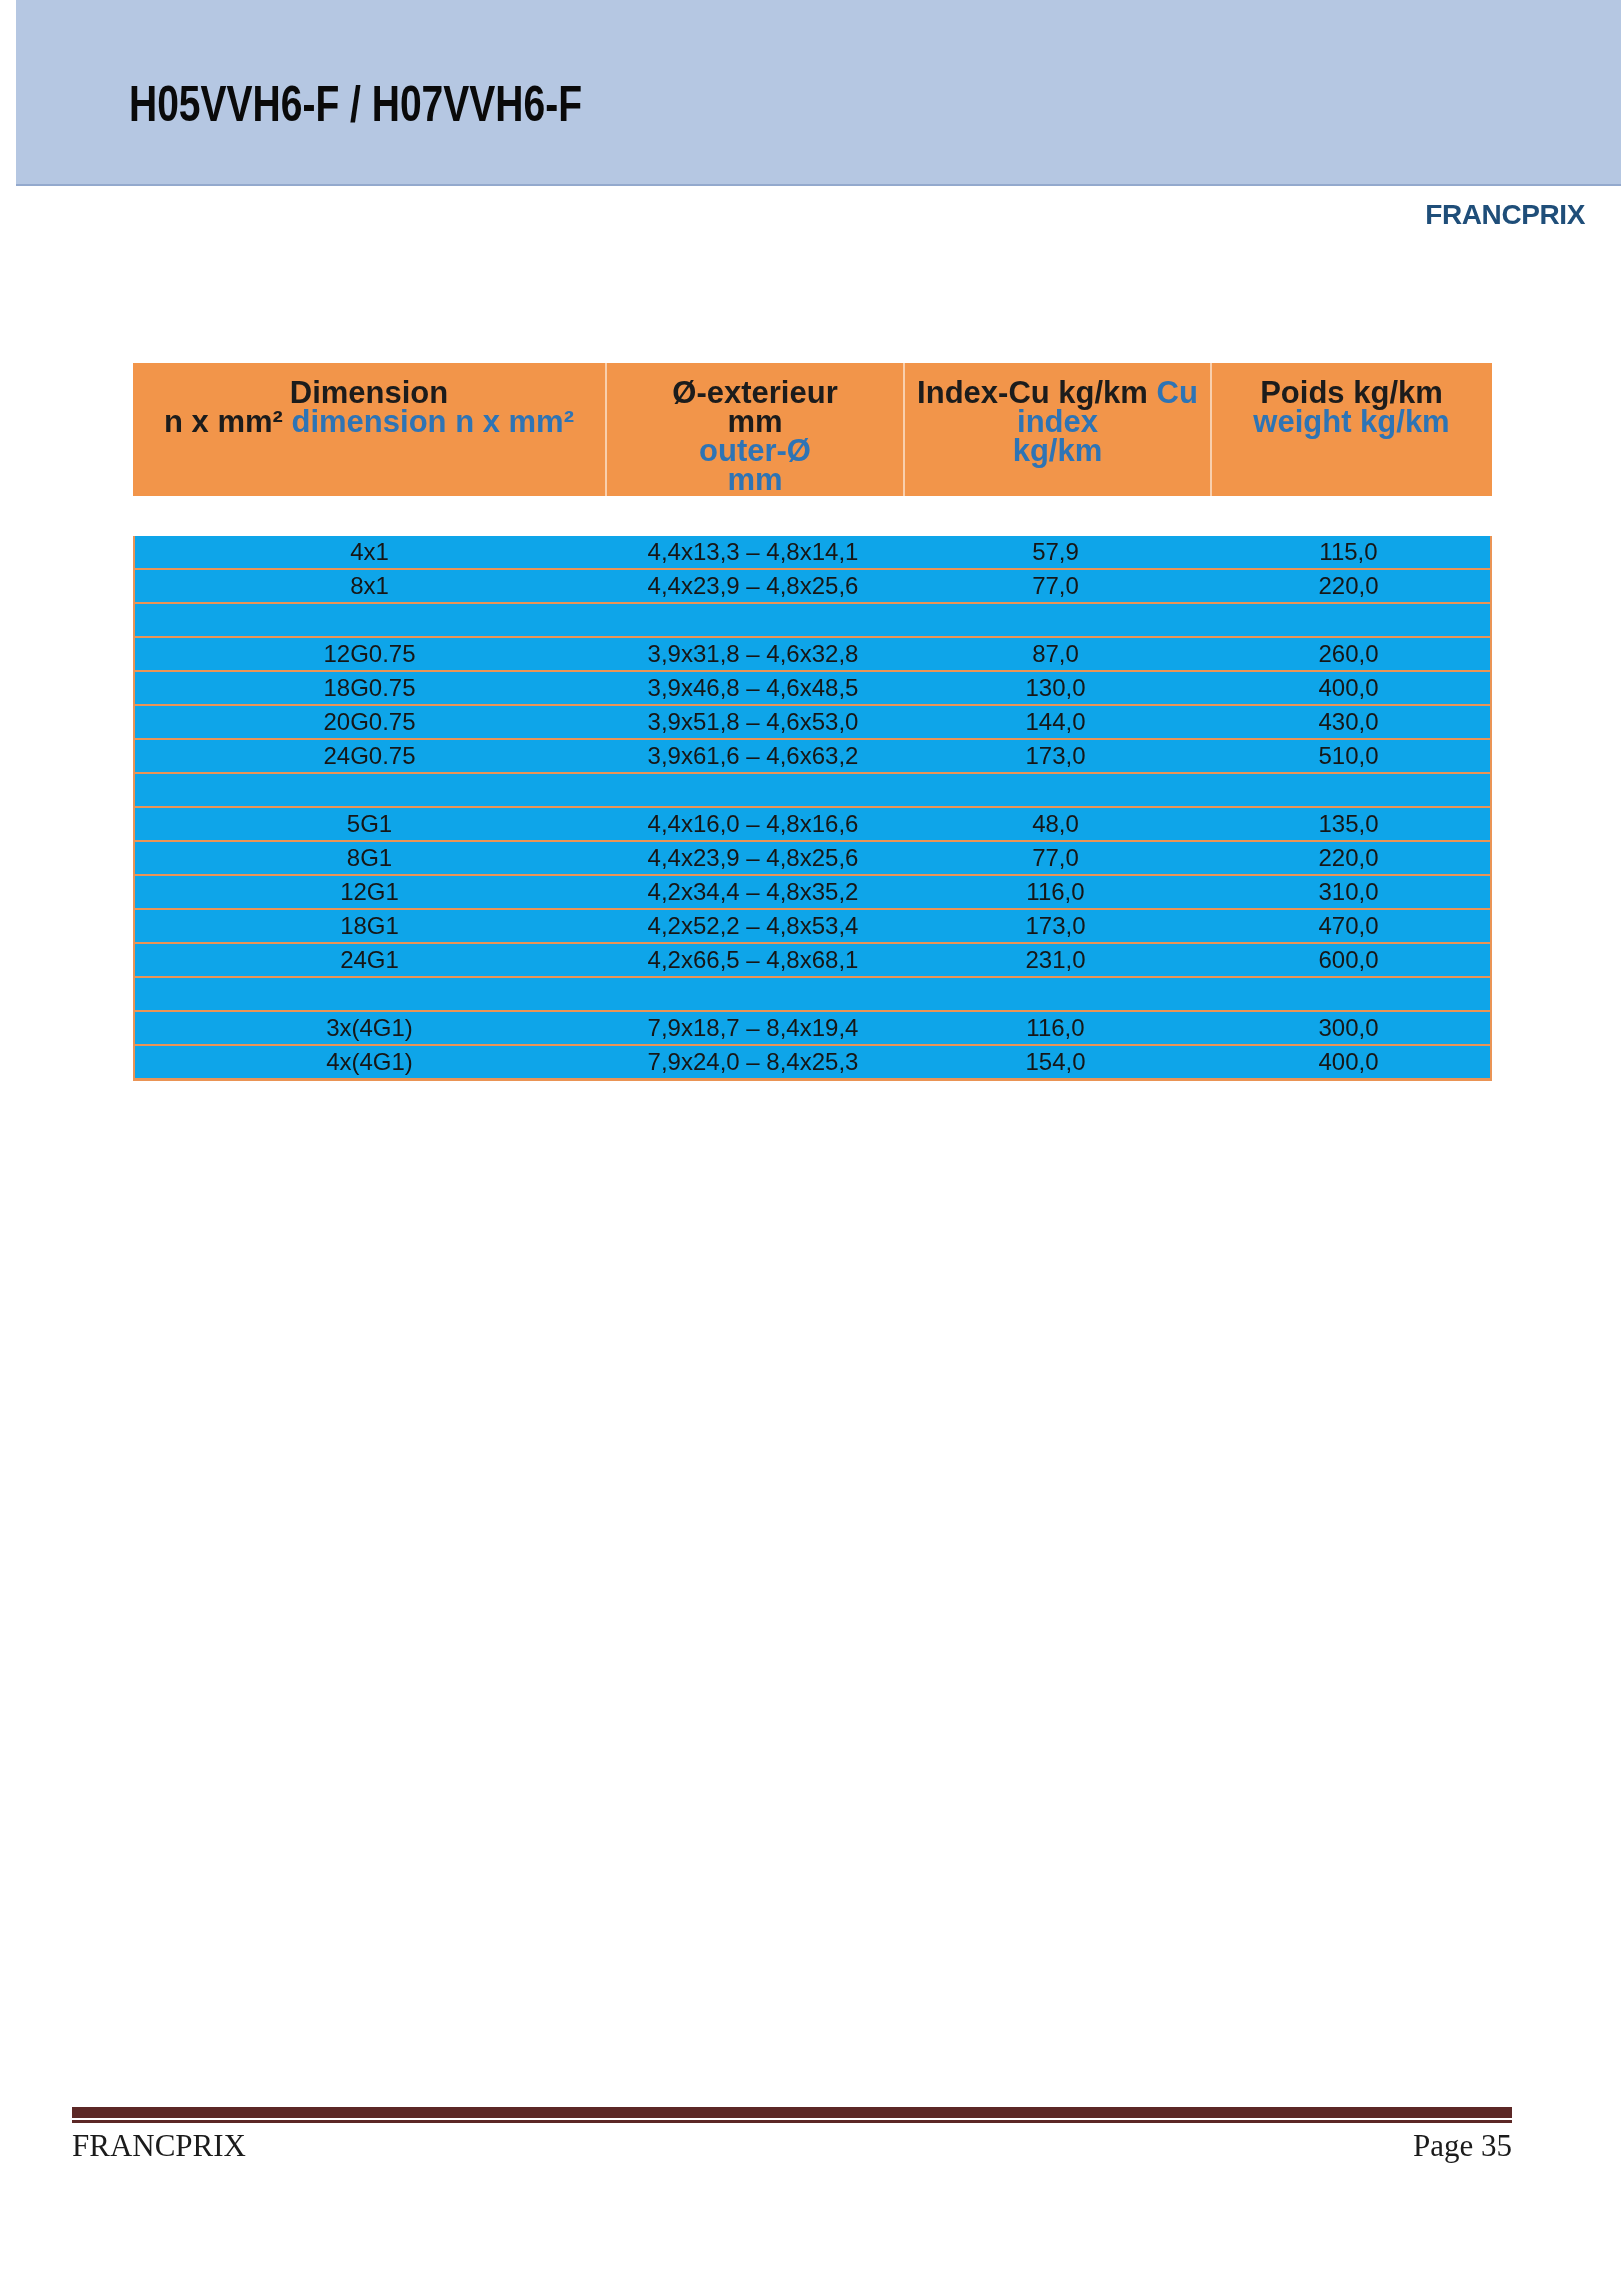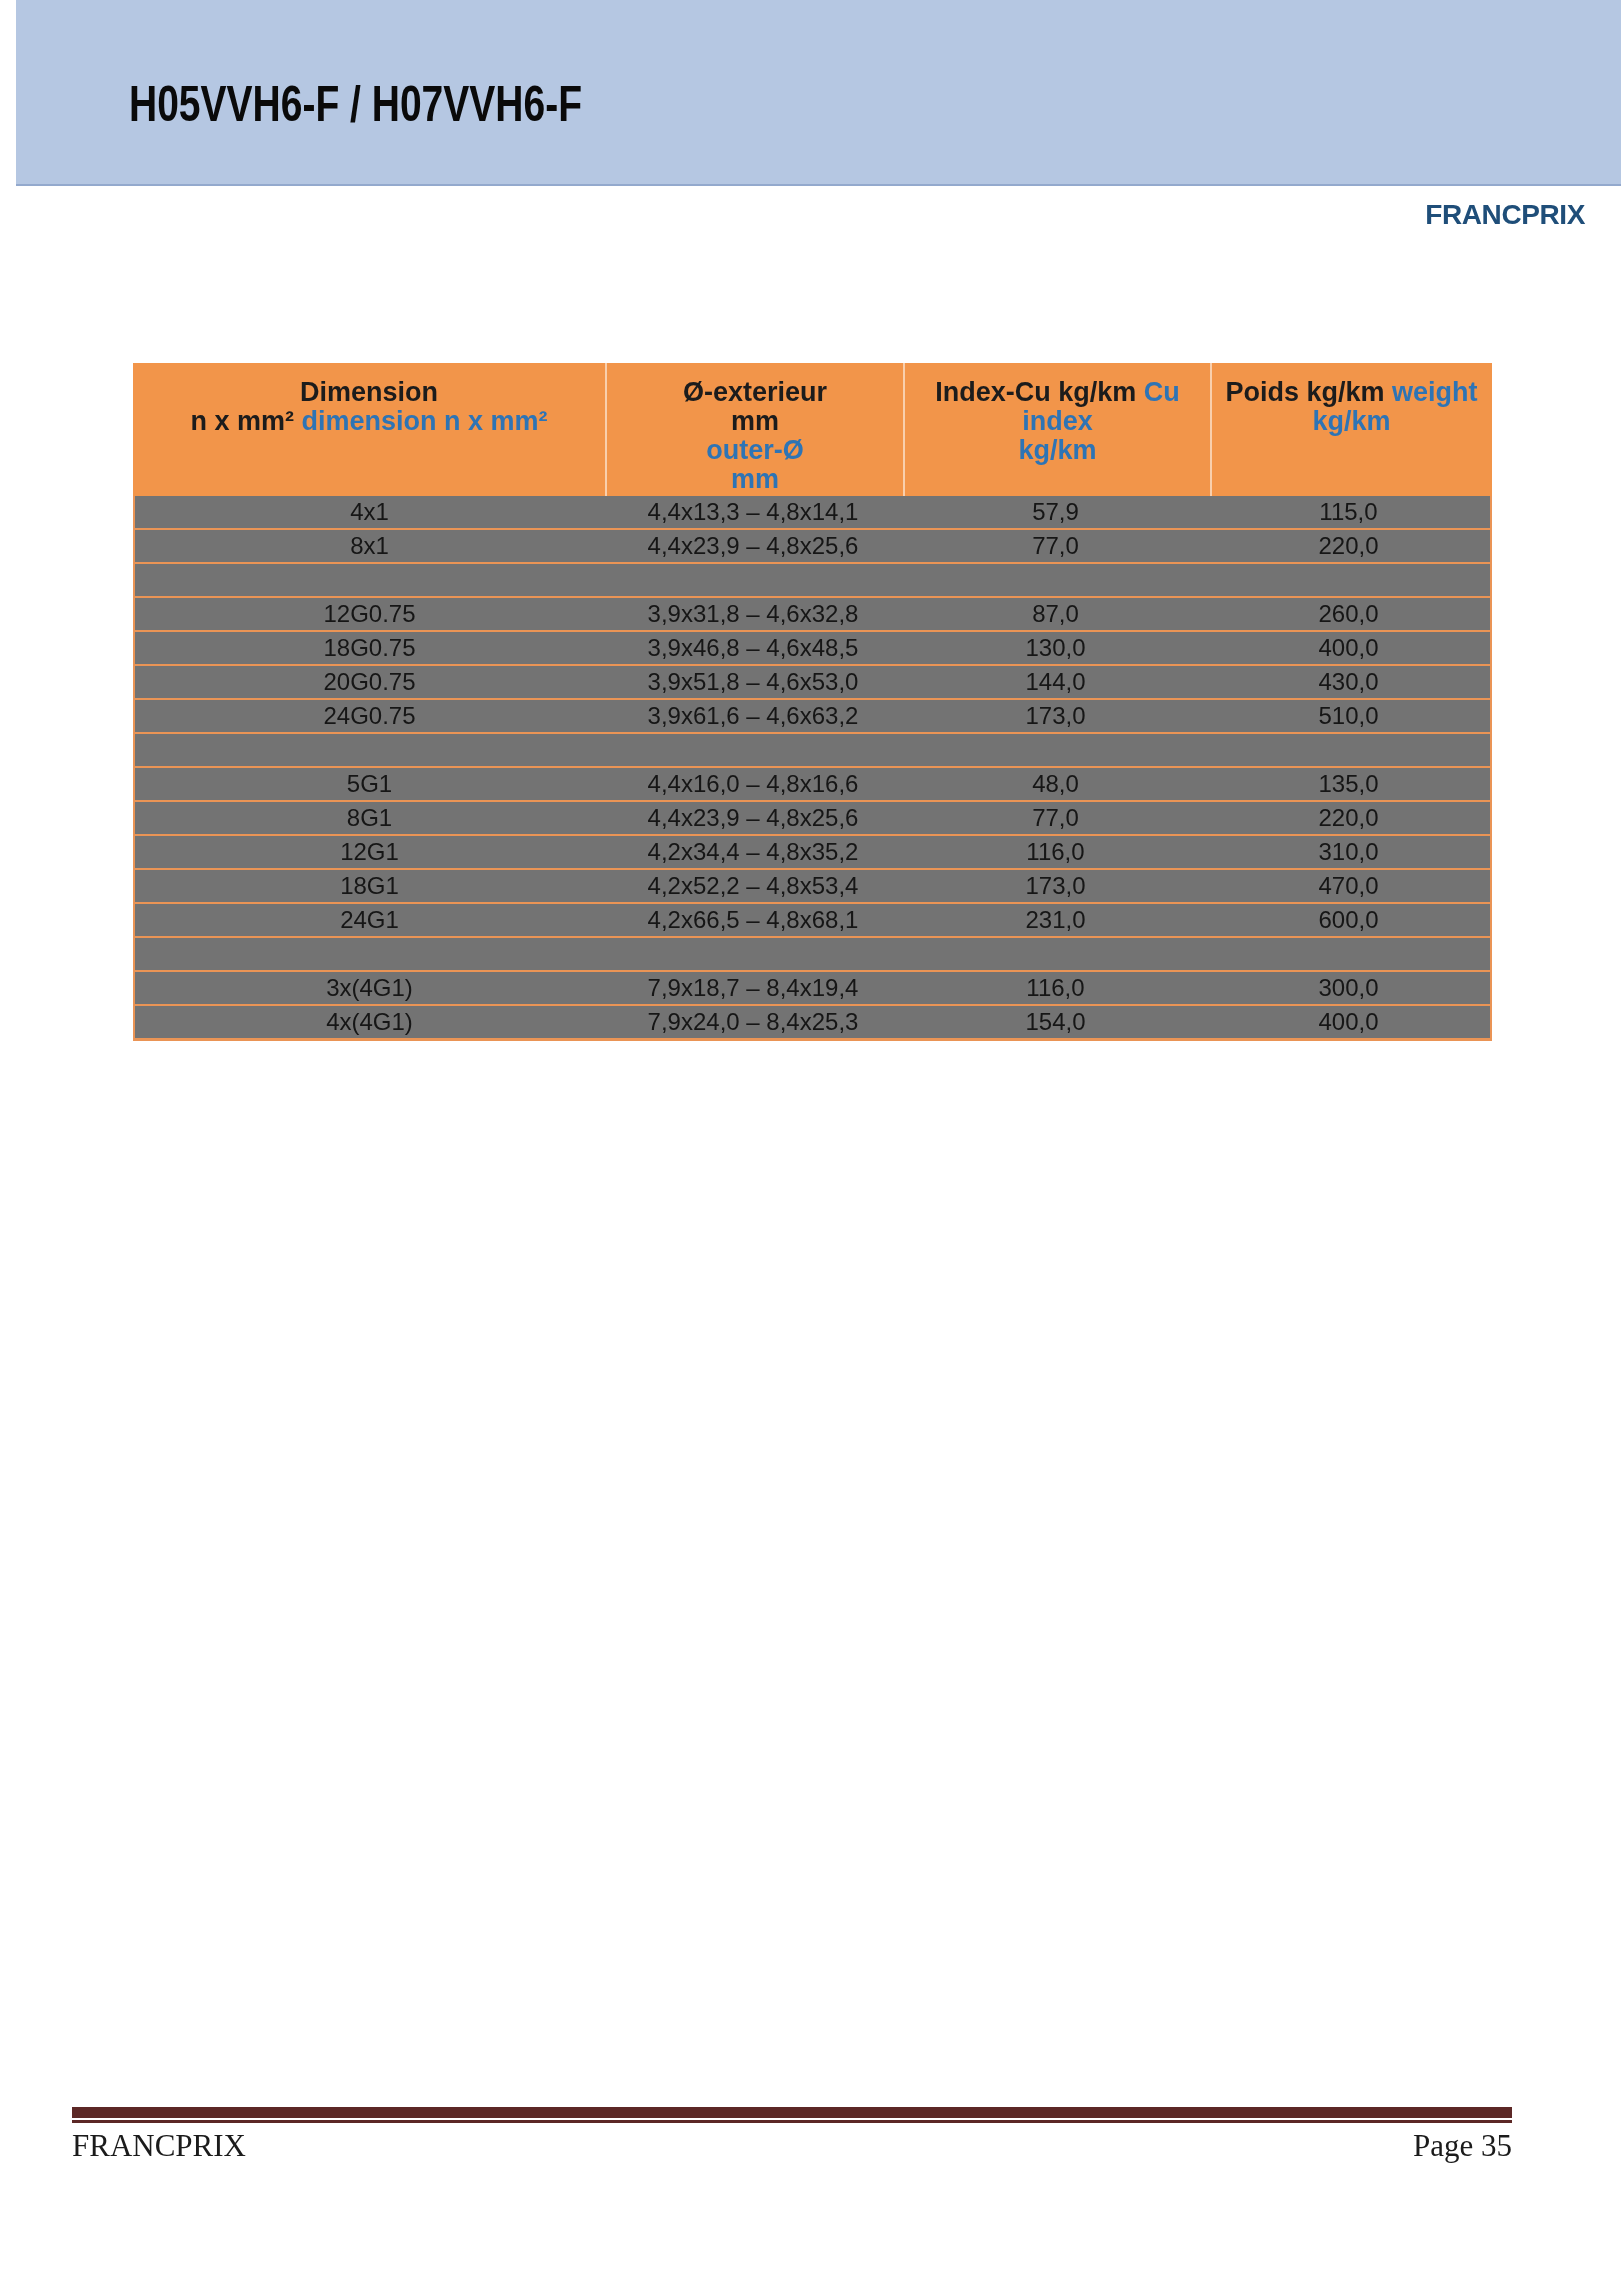--- a/index.html
+++ b/index.html
@@ -29,30 +29,31 @@
 
   
   .dtable { position:absolute; left:133px; top:363px; width:1359px; }
   .thead {
     display:grid; grid-template-columns:472px 298px 307px 281px;
     height:133px; background:var(--header-orange,#F2954A);
     box-sizing:border-box;
   }
   .th {
     box-sizing:border-box; text-align:center; padding-top:15px;
-    font-size:27px; line-height:29px; font-weight:bold; color:#1c1c1c;
+    font-size:31px; line-height:29px; font-weight:bold; color:#1c1c1c;
   }
   .th + .th { border-left:2.7px solid rgba(255,255,255,0.55); }
   .en { color:var(--accent-blue,#2E74B5);margin-top:32px; }
 
   .tbody {
-    background:#737373;
+    background:#0ea5e9;
     border-left:2.7px solid var(--border-orange,#EA9455);
     border-right:2.7px solid var(--border-orange,#EA9455);
     border-bottom:3.6px solid var(--border-orange,#EA9455);
+    margin-top:40px;
   }
   .trow {
     display:grid; grid-template-columns:469px 298px 307px 279px;
     height:32px; align-items:center;
     border-bottom:2.7px solid var(--border-orange,#EA9455);
   }
   .trow:last-child { border-bottom:none; }
   .td {
     text-align:center; font-size:24px; color:#161616; white-space:nowrap;
   }

